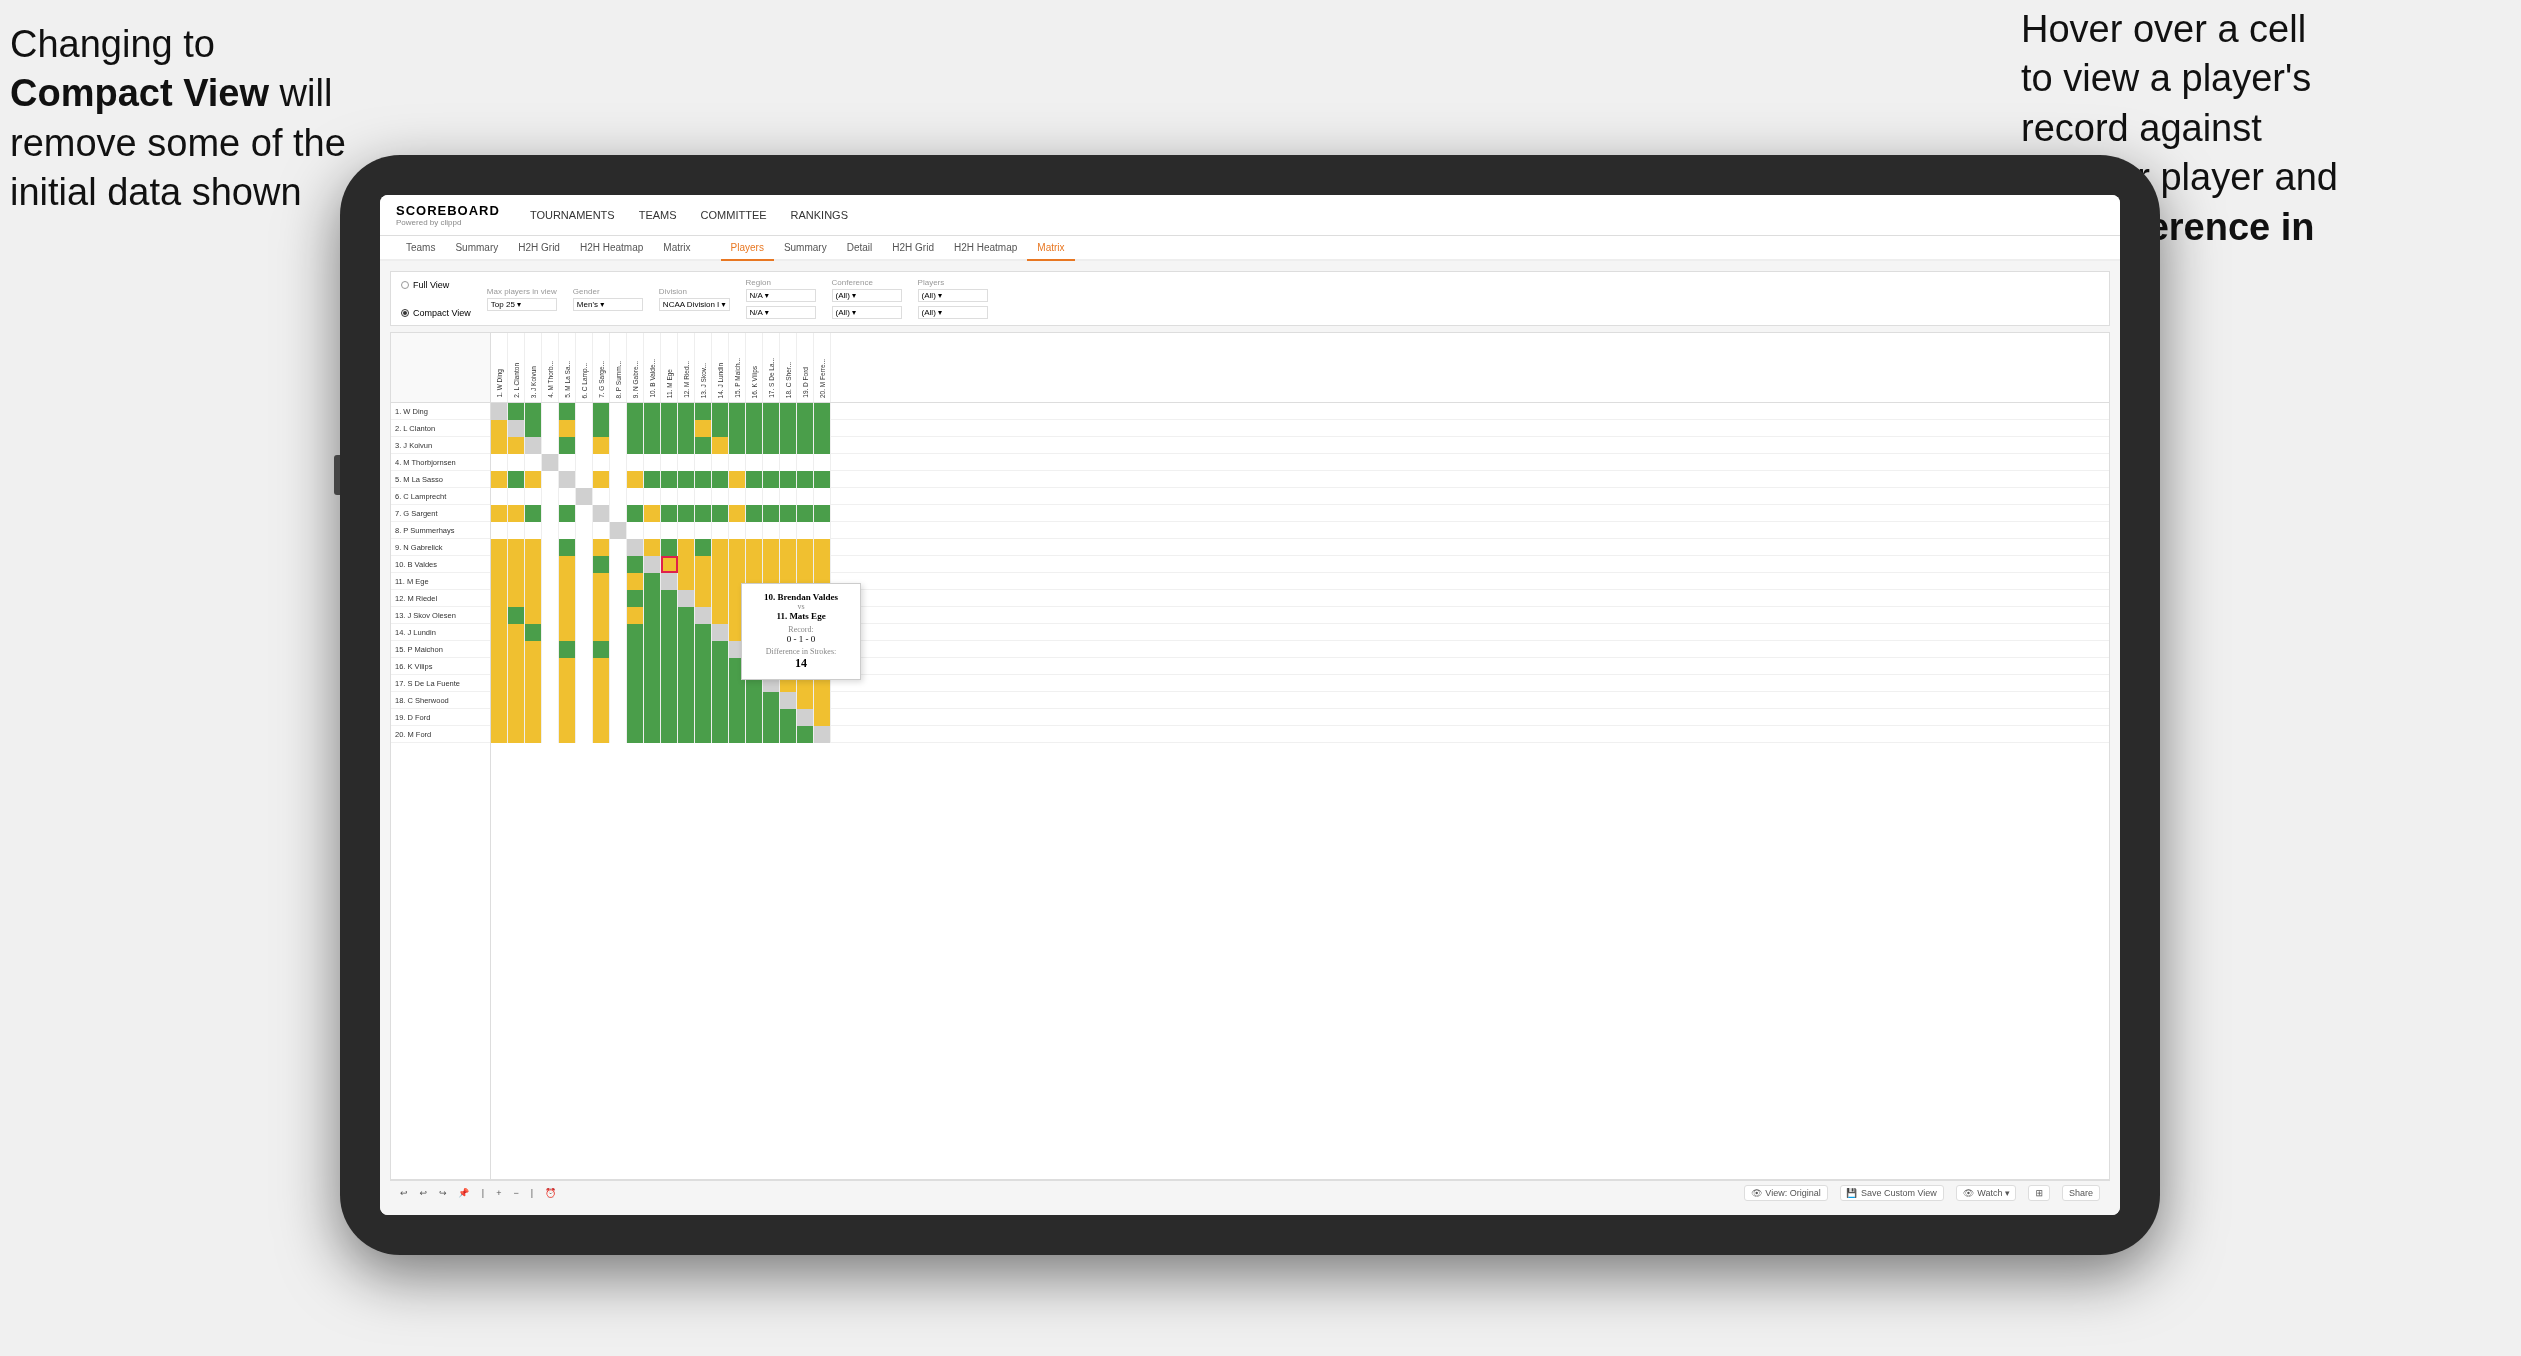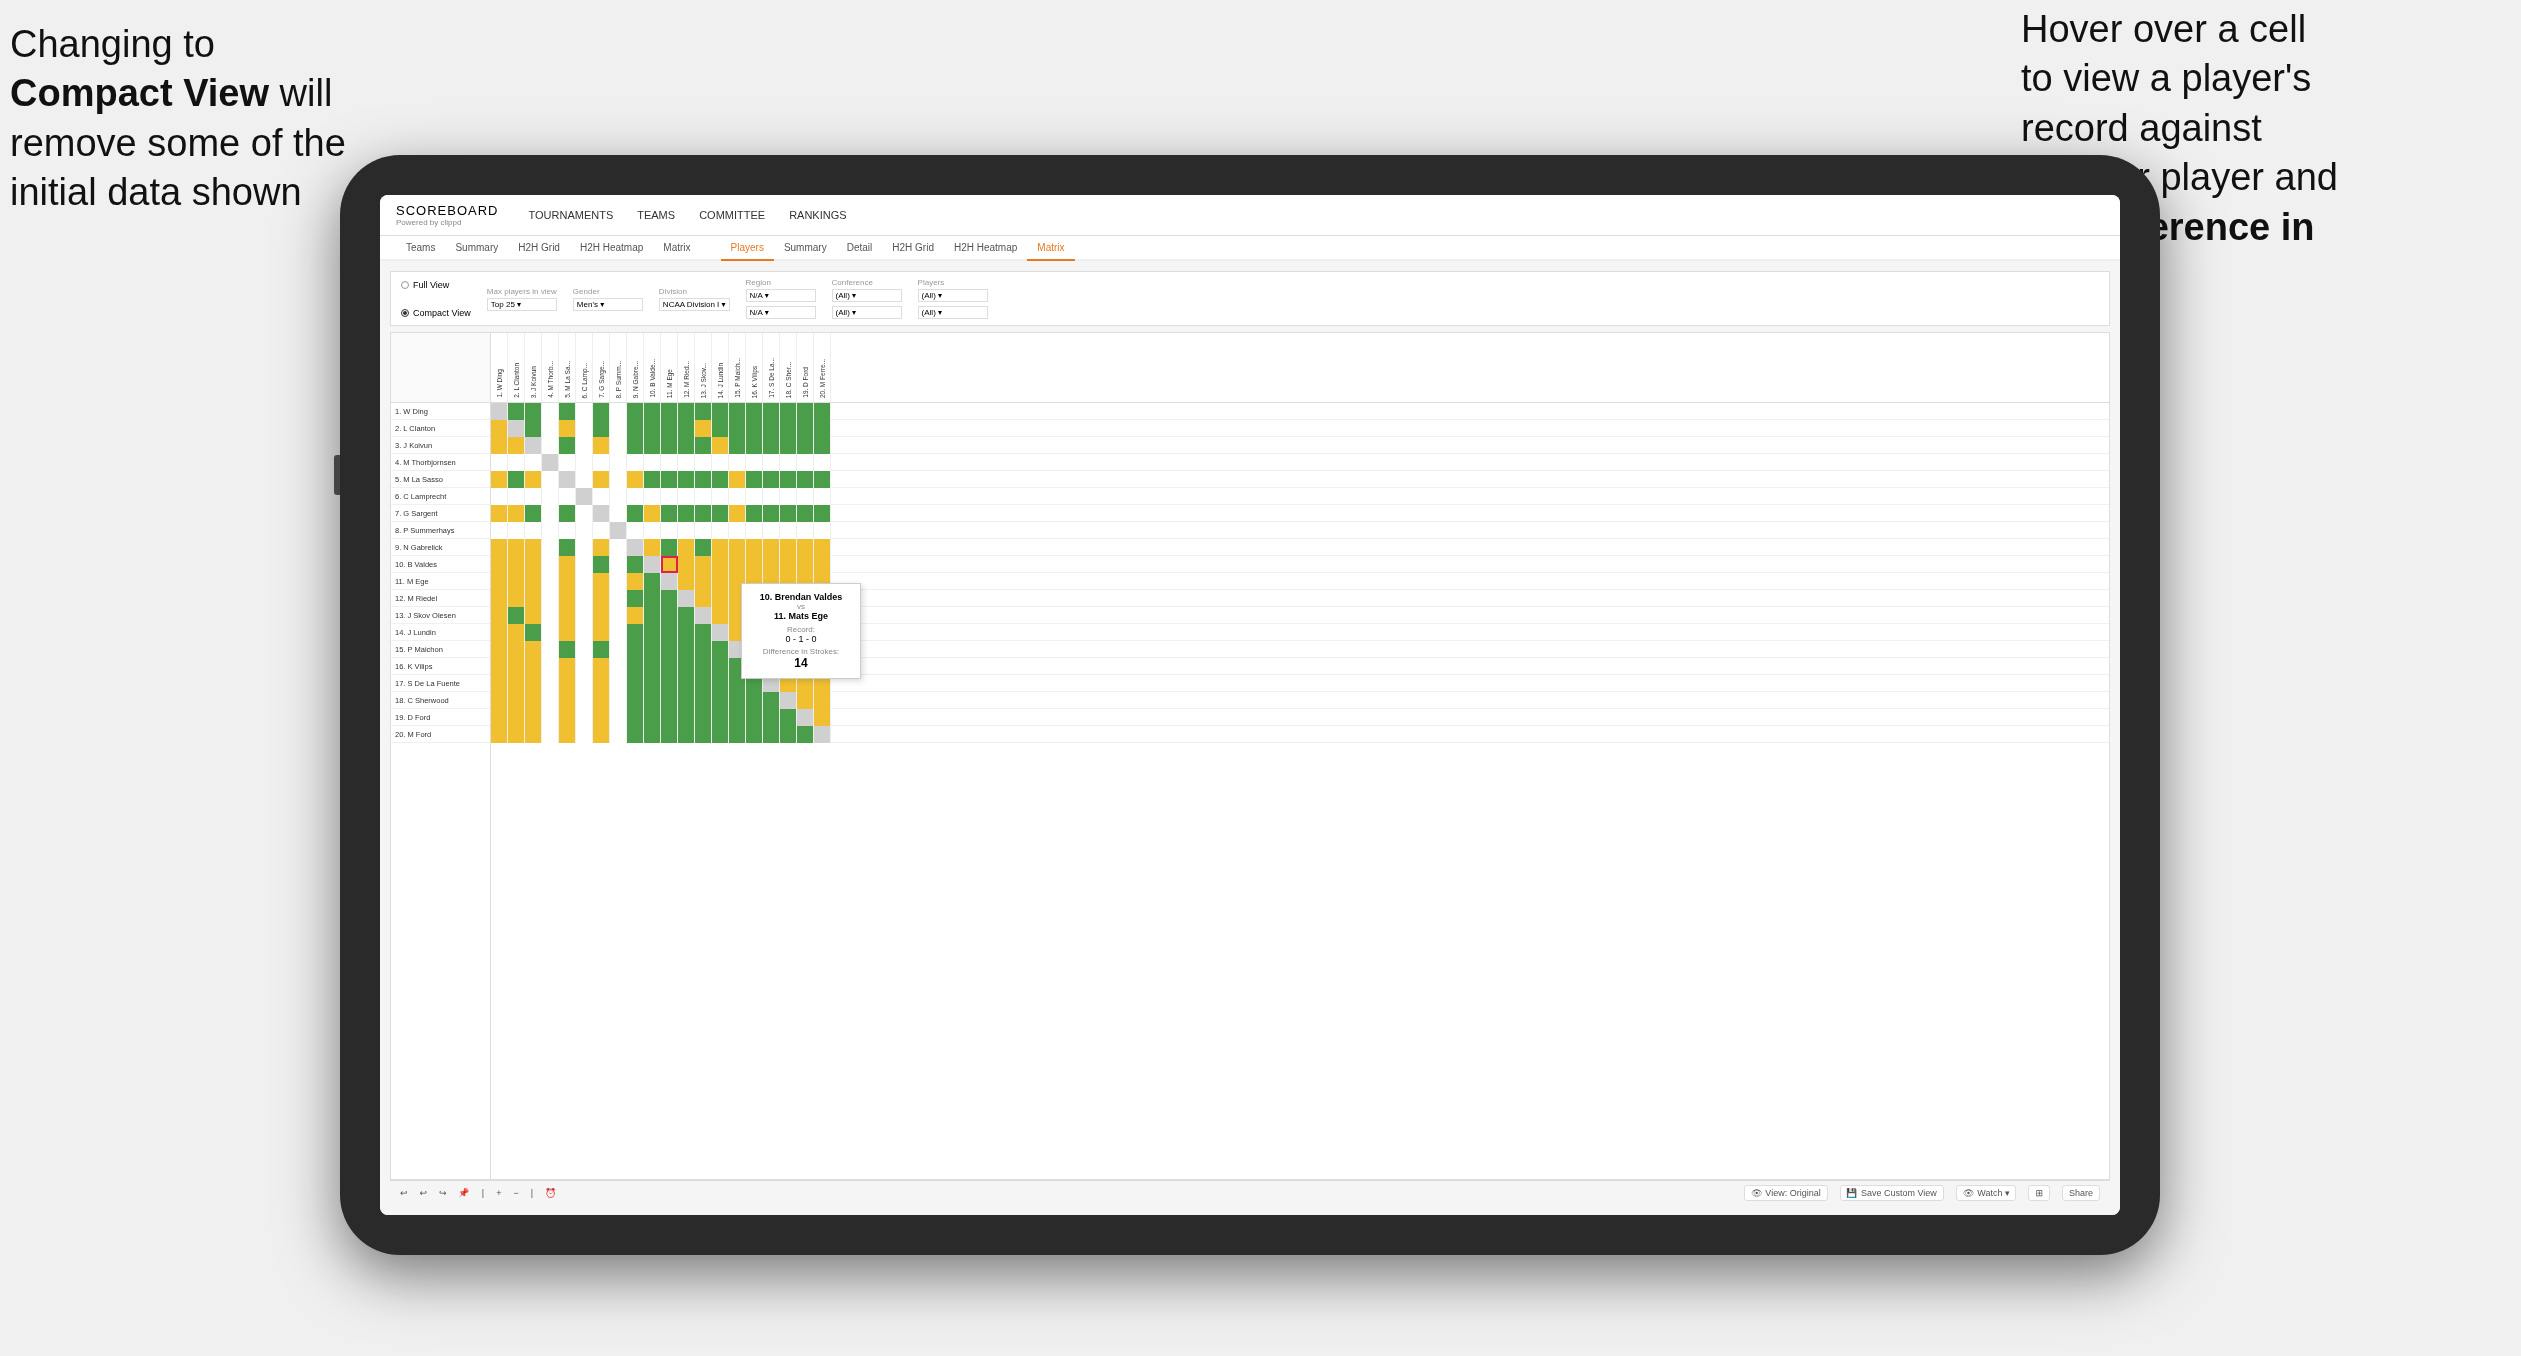--- a/index.html
+++ b/index.html
@@ -88,21 +88,21 @@
     }
 
     .logo-area {
       display: flex;
       flex-direction: column;
       align-items: flex-start;
     }
 
     .logo-title {
       font-size: 13px;
-      font-weight: 400;
+      font-weight: 700;
       letter-spacing: 1px;
       color: #000;
     }
 
     .logo-sub {
       font-size: 8px;
       color: #888;
     }
 
     .nav-items {
@@ -284,20 +284,21 @@
       writing-mode: vertical-rl;
       transform: rotate(180deg);
       white-space: nowrap;
     }
 
     
     .grid-rows {
       flex: 1;
       overflow: hidden;
       position: relative;
+      font-family: Liberation Serif, serif;
     }
 
     .grid-row {
       display: flex;
       height: 17px;
       border-bottom: 1px solid #f0f0f0;
     }
 
     .grid-cell {
       width: 17px;

